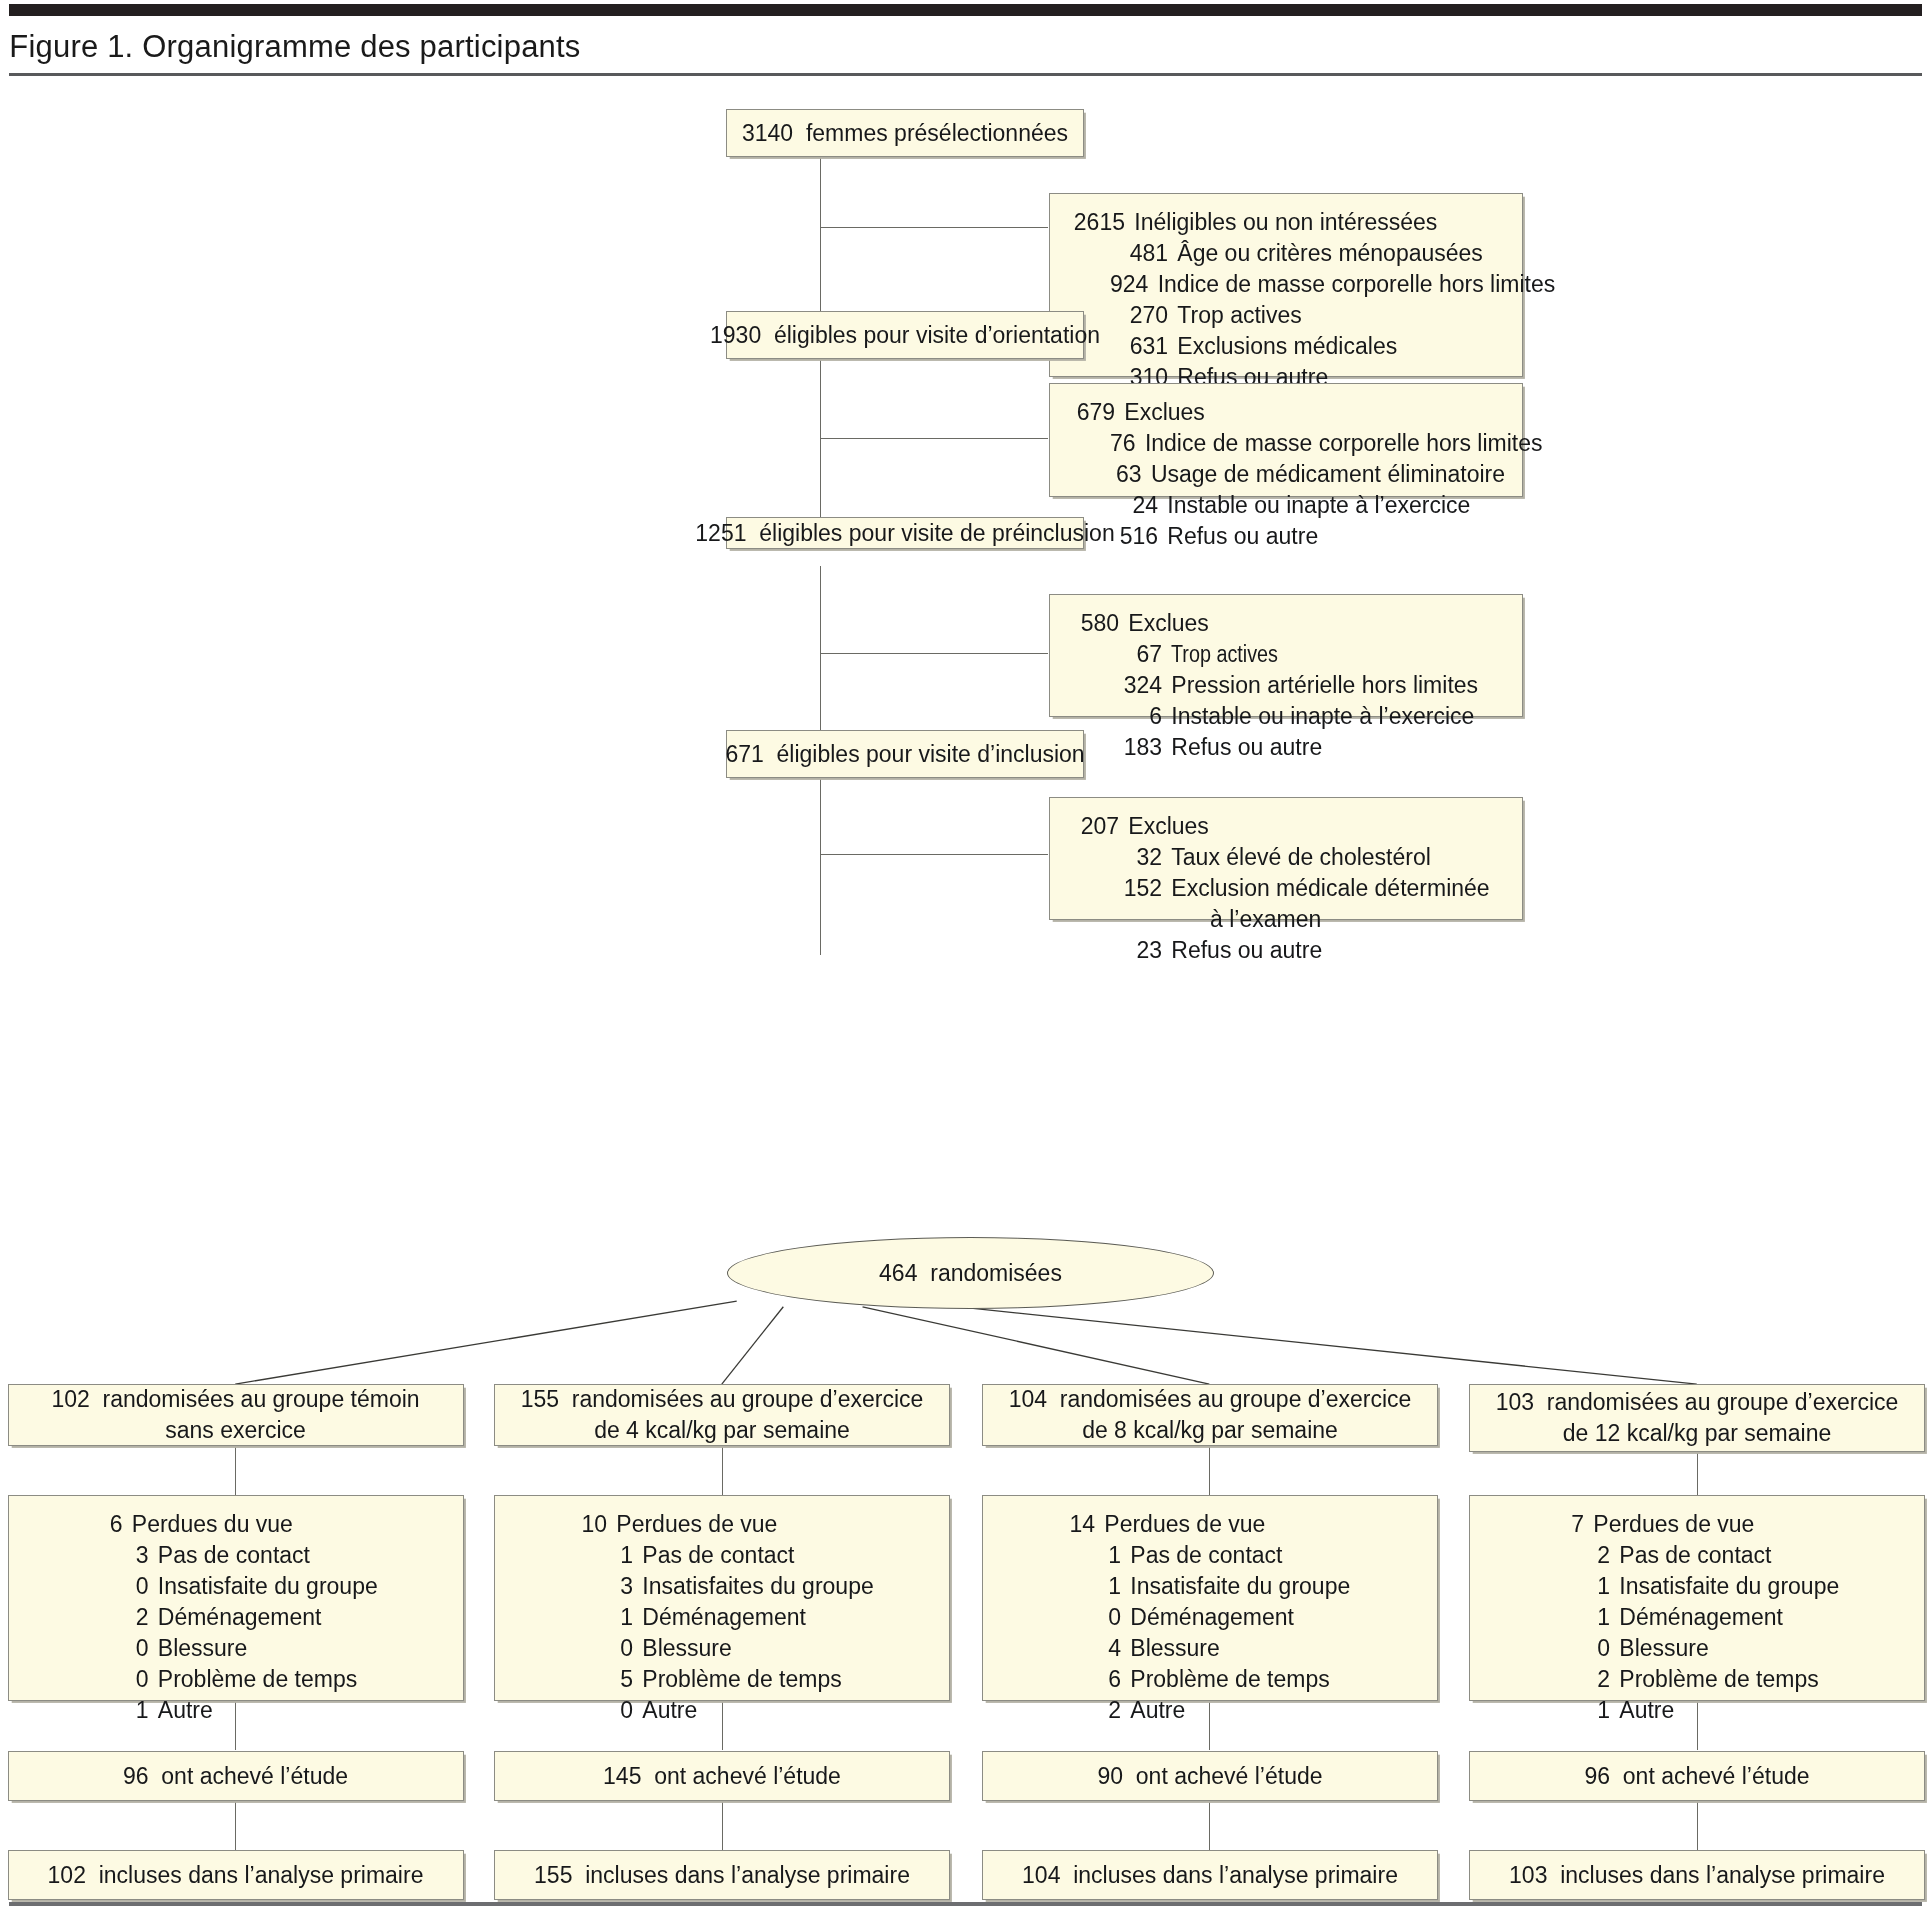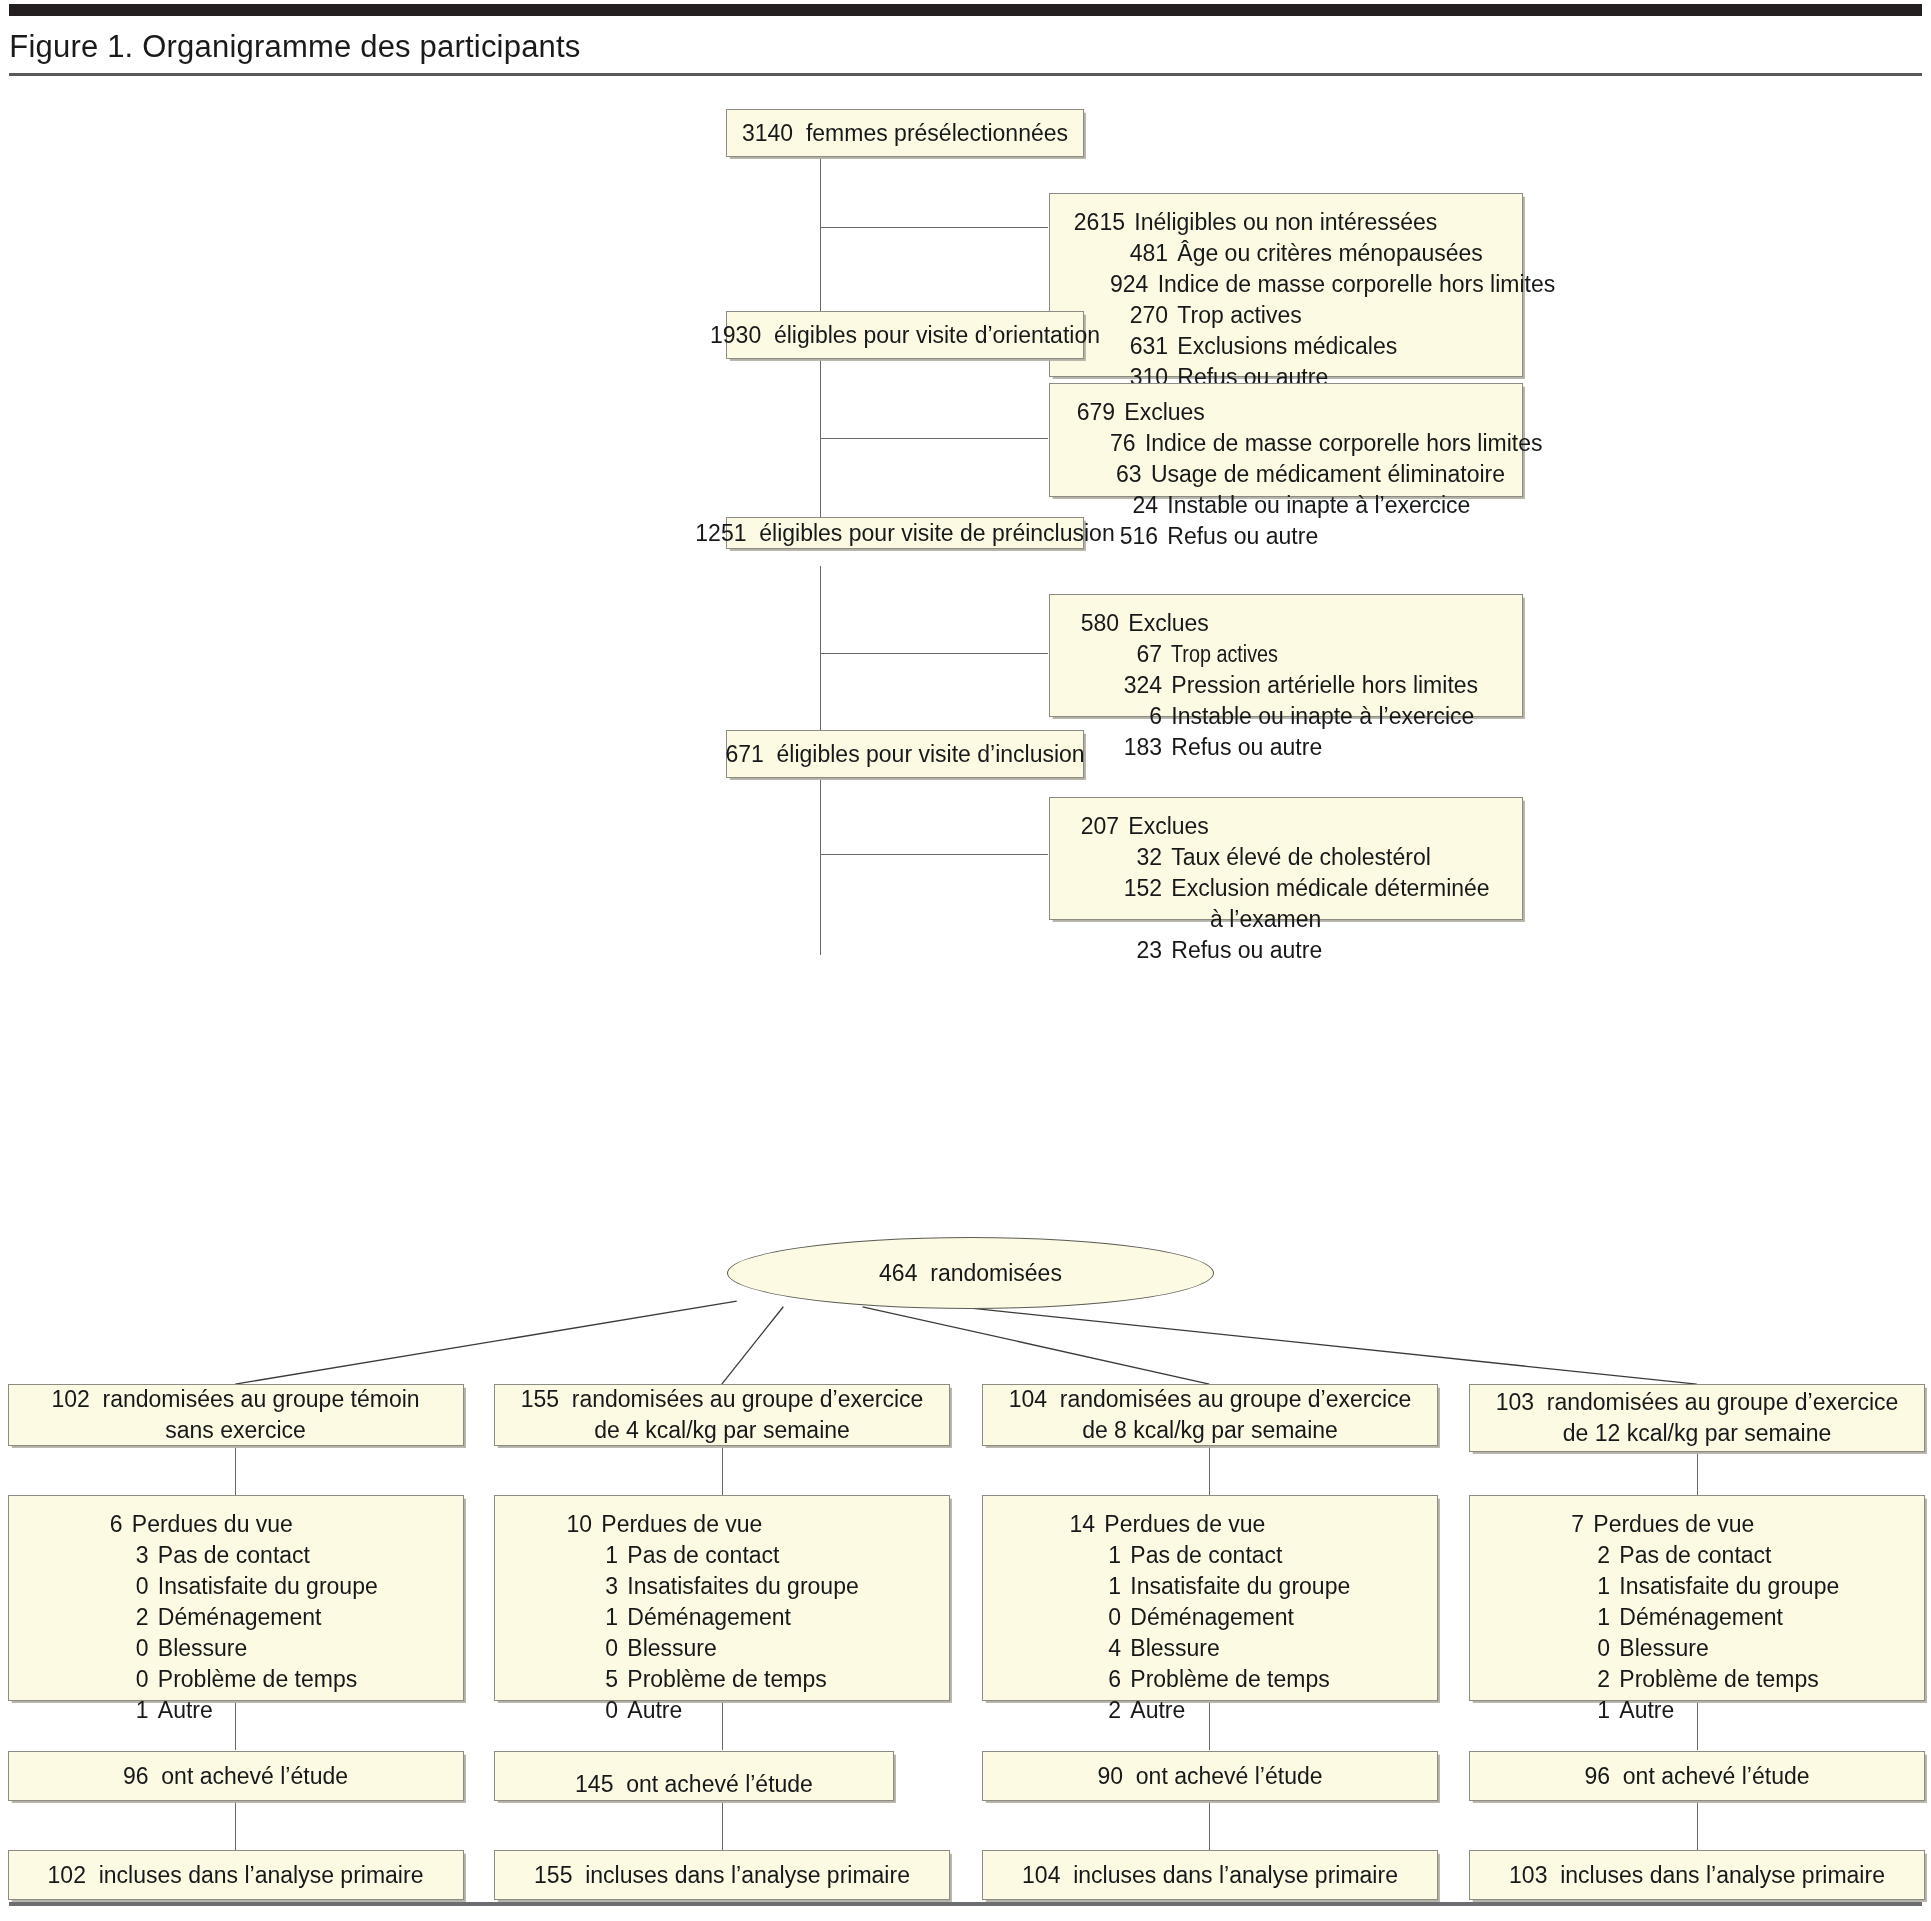--- a/index.html
+++ b/index.html
@@ -277,21 +277,21 @@
 <div class="box center" style="left:7.5px;top:1850px;width:456px;height:50px;">
   <div class="inner nowrap"><span>102</span>&nbsp;&nbsp;<span>incluses dans l’analyse primaire</span></div>
 </div>
 
 <div class="box center" style="left:494px;top:1384px;width:456px;height:62px;">
   <div class="inner">
     <div class="nowrap"><span>155</span>&nbsp;&nbsp;<span>randomisées au groupe d’exercice</span></div>
     <div class="nowrap">de 4 kcal/kg par semaine</div>
   </div>
 </div>
-<div class="box listbox" style="left:494px;top:1495px;width:456px;height:206px;padding-left:52px;">
+<div class="box listbox" style="left:494px;top:1495px;width:456px;height:206px;padding-left:67px;">
   <div class="row">
     <span class="num" style="width:45px">10</span>
     <span class="txt">Perdues de vue</span>
   </div>
   <div class="row" style="margin-left:26px">
       <span class="num" style="width:45px">1</span>
       <span class="txt">Pas de contact</span>
     </div>
   <div class="row" style="margin-left:26px">
       <span class="num" style="width:45px">3</span>
@@ -307,21 +307,21 @@
     </div>
   <div class="row" style="margin-left:26px">
       <span class="num" style="width:45px">5</span>
       <span class="txt">Problème de temps</span>
     </div>
   <div class="row" style="margin-left:26px">
       <span class="num" style="width:45px">0</span>
       <span class="txt">Autre</span>
     </div>
 </div>
-<div class="box center" style="left:494px;top:1751px;width:400px;height:50px;align-items:flex-end;">
+<div class="box center" style="left:494px;top:1751px;width:456px;height:50px;">
   <div class="inner nowrap"><span>145</span>&nbsp;&nbsp;<span>ont achevé l’étude</span></div>
 </div>
 <div class="box center" style="left:494px;top:1850px;width:456px;height:50px;">
   <div class="inner nowrap"><span>155</span>&nbsp;&nbsp;<span>incluses dans l’analyse primaire</span></div>
 </div>
 
 <div class="box center" style="left:982px;top:1384px;width:456px;height:62px;">
   <div class="inner">
     <div class="nowrap"><span>104</span>&nbsp;&nbsp;<span>randomisées au groupe d’exercice</span></div>
     <div class="nowrap">de 8 kcal/kg par semaine</div>

